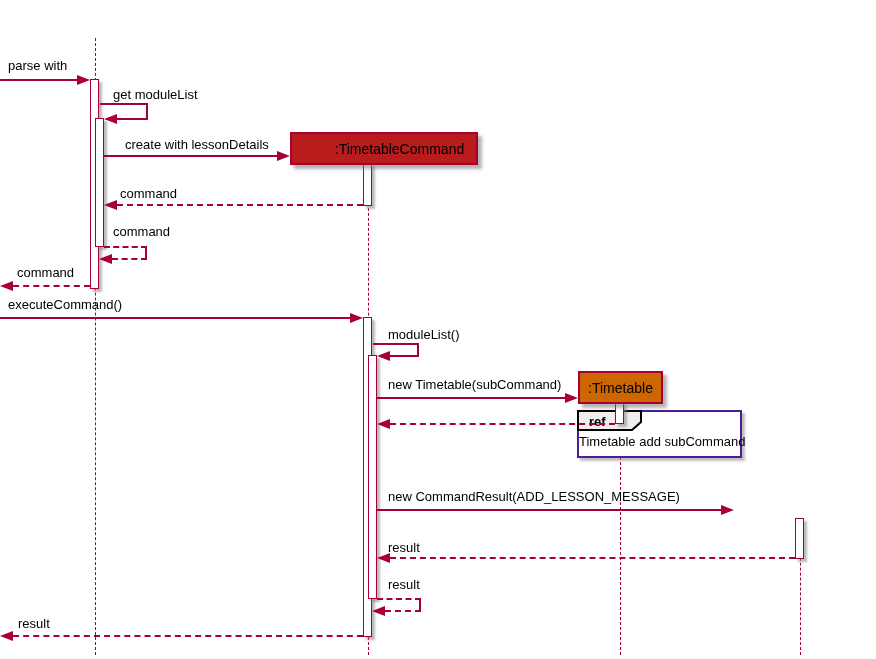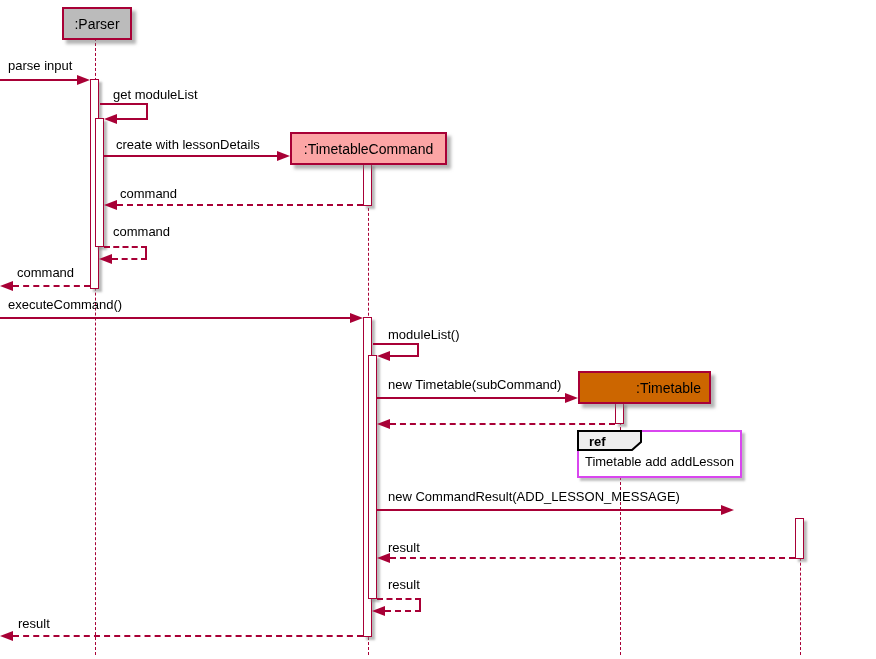--- a/index.html
+++ b/index.html
@@ -22,40 +22,40 @@
   
   .participant{
     position:absolute;z-index:5;
     border:2px solid #A80036;
     display:flex;align-items:center;justify-content:center;
     font-size:14px;color:#000;
     box-shadow:4px 4px 3px rgba(120,120,120,0.55);
     white-space:nowrap;
   }
   .p-gray{background:#BBBBBB;}
-  .p-blue{background:#fca5a5;}
+  .p-blue{background:#b91c1c;padding-left:31px;}
   .p-orange{background:#CC6600;}
   
   .sline{position:absolute;height:0;border-top:2px solid #A80036;z-index:4;}
   .dline{position:absolute;height:0;border-top:2px dashed #A80036;z-index:4;}
   .svert{position:absolute;width:0;border-left:2px solid #A80036;z-index:4;}
   .dvert{position:absolute;width:0;border-left:2px dashed #A80036;z-index:4;}
   
   .ah-right{position:absolute;width:0;height:0;z-index:4;
     border-top:5px solid transparent;border-bottom:5px solid transparent;
     border-left:13px solid #A80036;}
   .ah-left{position:absolute;width:0;height:0;z-index:4;
     border-top:5px solid transparent;border-bottom:5px solid transparent;
     border-right:13px solid #A80036;}
   
   .msg{position:absolute;font-size:13px;color:#000;white-space:nowrap;z-index:6;}
   
   .ref-box{
-    position:absolute;left:577px;top:430px;width:161px;height:44px;
-    background:#ffffff;border:2px solid #d946ef;z-index:2;
+    position:absolute;left:577px;top:410px;width:161px;height:44px;
+    background:#ffffff;border:2px solid #4c1d95;z-index:2;
     box-shadow:3px 3px 2px rgba(130,130,130,0.5);
   }
   .ref-head{position:absolute;left:-2px;top:-2px;width:66px;height:21px;z-index:3;}
   .ref-head svg{position:absolute;left:0;top:0;}
   .ref-keyword{
     position:absolute;left:10px;top:2px;
     font-size:13px;font-weight:bold;color:#000;z-index:4;
   }
   .ref-label{
     position:absolute;left:0;right:0;top:22px;text-align:center;
@@ -72,42 +72,42 @@
   <div class="lifeline" style="left:620px;top:402px;height:253px;"></div>
   <div class="lifeline" style="left:800px;top:518px;height:137px;"></div>
 
   <div class="ref-box">
     <div class="ref-head">
       <svg width="66" height="21" viewBox="0 0 66 21">
         <path d="M1,1 H64 V12 L55,20 H1 Z" fill="#EEEEEE" stroke="#000000" stroke-width="2"></path>
       </svg>
     </div>
     <span class="ref-keyword">ref</span>
-    <span class="ref-label">Timetable add addLesson</span>
+    <span class="ref-label">Timetable add subCommand</span>
   </div>
 
   <div class="activation" style="left:90px;top:79px;height:208px;"></div>
   <div class="activation" style="left:95px;top:118px;height:127px;"></div>
   <div class="activation" style="left:363px;top:163px;height:41px;"></div>
   <div class="activation" style="left:363px;top:317px;height:318px;"></div>
   <div class="activation" style="left:368px;top:355px;height:242px;"></div>
   <div class="activation" style="left:615px;top:402px;height:20px;"></div>
   <div class="activation" style="left:795px;top:518px;height:39px;"></div>
 
-  <span class="msg" style="left:8px;top:58px;">parse input</span>
+  <span class="msg" style="left:8px;top:58px;">parse with</span>
   <div class="sline" style="left:0;top:79px;width:78px;"></div>
   <div class="ah-right" style="left:77px;top:75px;"></div>
 
   <span class="msg" style="left:113px;top:87px;">get moduleList</span>
   <div class="sline" style="left:100px;top:103px;width:48px;"></div>
   <div class="svert" style="left:146px;top:103px;height:15px;"></div>
   <div class="sline" style="left:116px;top:118px;width:32px;"></div>
   <div class="ah-left" style="left:104px;top:114px;"></div>
 
-  <span class="msg" style="left:116px;top:137px;">create with lessonDetails</span>
+  <span class="msg" style="left:125px;top:137px;">create with lessonDetails</span>
   <div class="sline" style="left:104px;top:155px;width:174px;"></div>
   <div class="ah-right" style="left:277px;top:151px;"></div>
 
   <span class="msg" style="left:120px;top:186px;">command</span>
   <div class="dline" style="left:117px;top:204px;width:246px;"></div>
   <div class="ah-left" style="left:104px;top:200px;"></div>
 
   <span class="msg" style="left:113px;top:224px;">command</span>
   <div class="dline" style="left:104px;top:246px;width:43px;"></div>
   <div class="dvert" style="left:145px;top:246px;height:12px;"></div>
@@ -146,23 +146,20 @@
   <span class="msg" style="left:388px;top:577px;">result</span>
   <div class="dline" style="left:377px;top:598px;width:44px;"></div>
   <div class="dvert" style="left:419px;top:598px;height:12px;"></div>
   <div class="dline" style="left:385px;top:610px;width:36px;"></div>
   <div class="ah-left" style="left:372px;top:606px;"></div>
 
   <span class="msg" style="left:18px;top:616px;">result</span>
   <div class="dline" style="left:13px;top:635px;width:350px;"></div>
   <div class="ah-left" style="left:0;top:631px;"></div>
 
-  <div class="participant p-gray" style="left:62px;top:7px;width:66px;height:29px;">
-    <span>:Parser</span>
-  </div>
   <div class="participant p-blue" style="left:290px;top:132px;width:153px;height:29px;">
     <span>:TimetableCommand</span>
   </div>
-  <div class="participant p-orange" style="left:578px;top:371px;width:81px;height:29px;padding-left:48px;">
+  <div class="participant p-orange" style="left:578px;top:371px;width:81px;height:29px;">
     <span>:Timetable</span>
   </div>
 
 </div>
 
 </body></html>

